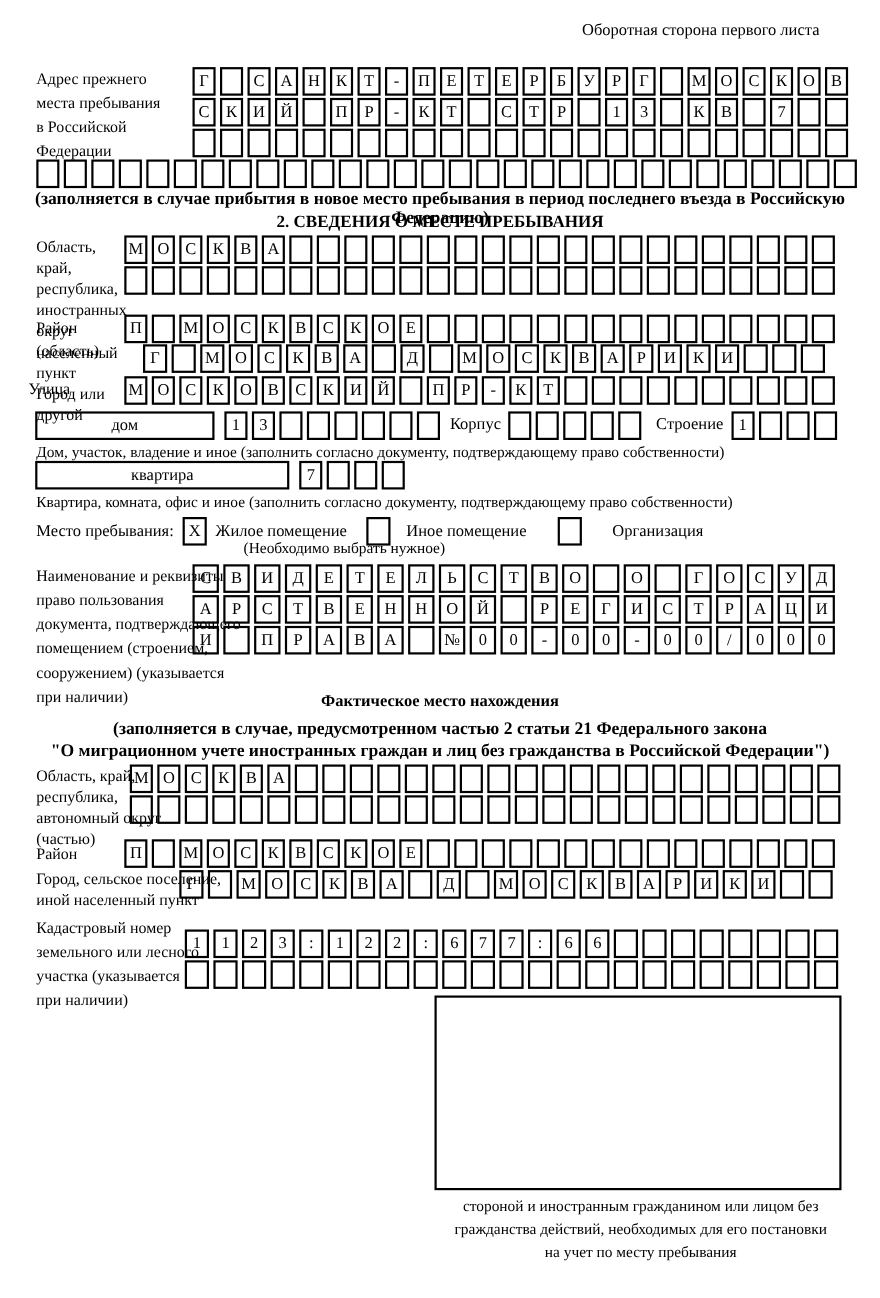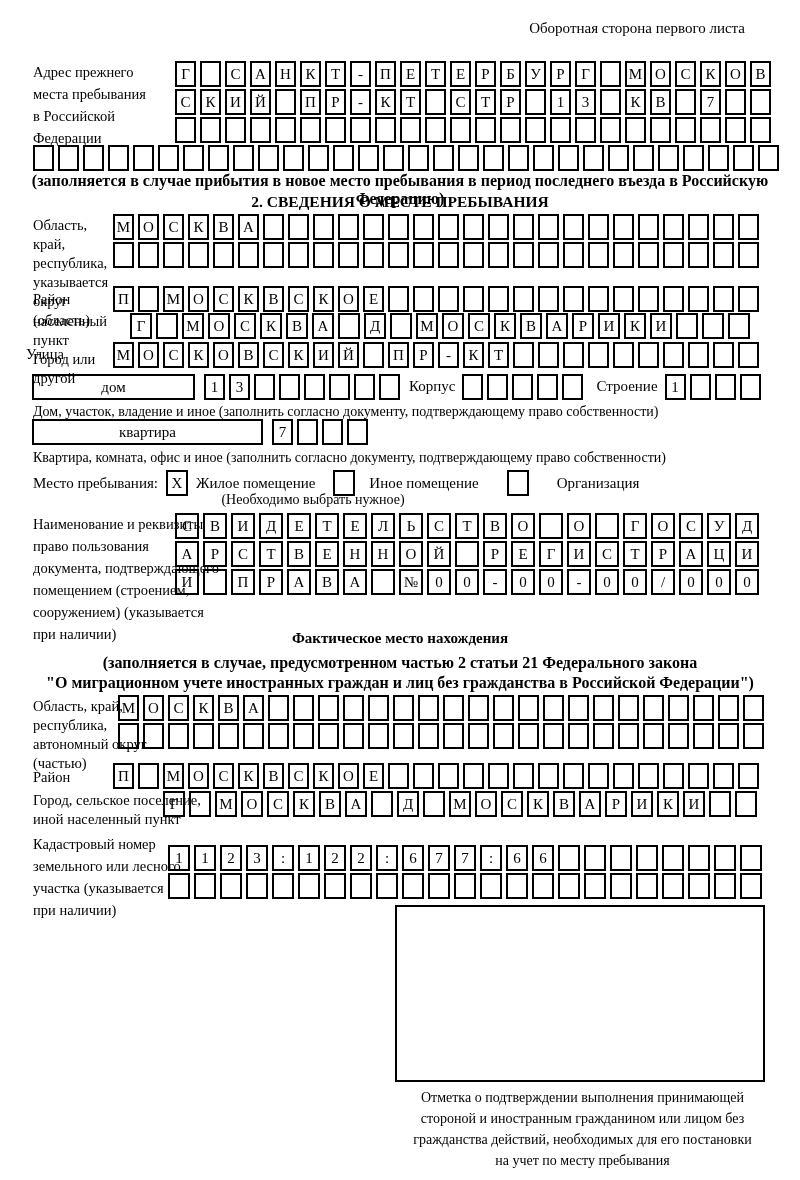--- a/index.html
+++ b/index.html
@@ -158,21 +158,21 @@
       <span class="cell"></span>
       <span class="cell"></span>
     </div>
   <div class="abs note center" style="top:172px;">(заполняется в случае прибытия в новое место пребывания в период последнего въезда в Российскую Федерацию)</div>
 
   <div class="abs h2 center" style="top:193px;">2. СВЕДЕНИЯ О МЕСТЕ ПРЕБЫВАНИЯ</div>
 
   <div class="abs lbl lh19" style="left:33px;top:216px;width:82px;">
     <div>Область, край,</div>
     <div>республика,</div>
-    <div>указывается</div>
+    <div>иностранных</div>
     <div>округ (область)</div>
   </div>
   <div class="abs" style="left:113px;top:214px;">
     <div class="cellrow">
         <span class="cell">М</span>
         <span class="cell">О</span>
         <span class="cell">С</span>
         <span class="cell">К</span>
         <span class="cell">В</span>
         <span class="cell">А</span>
@@ -633,19 +633,18 @@
         <span class="cell"></span>
         <span class="cell"></span>
         <span class="cell"></span>
         <span class="cell"></span>
         <span class="cell"></span>
       </div>
   </div>
 
   <div class="abs stamp" style="left:395px;top:905px;width:370px;height:177px;"></div>
   <div class="abs caption" style="left:390px;top:1087px;width:385px;">
-    <div>Отметка о подтверждении выполнения принимающей</div>
     <div>стороной и иностранным гражданином или лицом без</div>
     <div>гражданства действий, необходимых для его постановки</div>
     <div>на учет по месту пребывания</div>
   </div>
 
 </div>
 
 </body></html>

